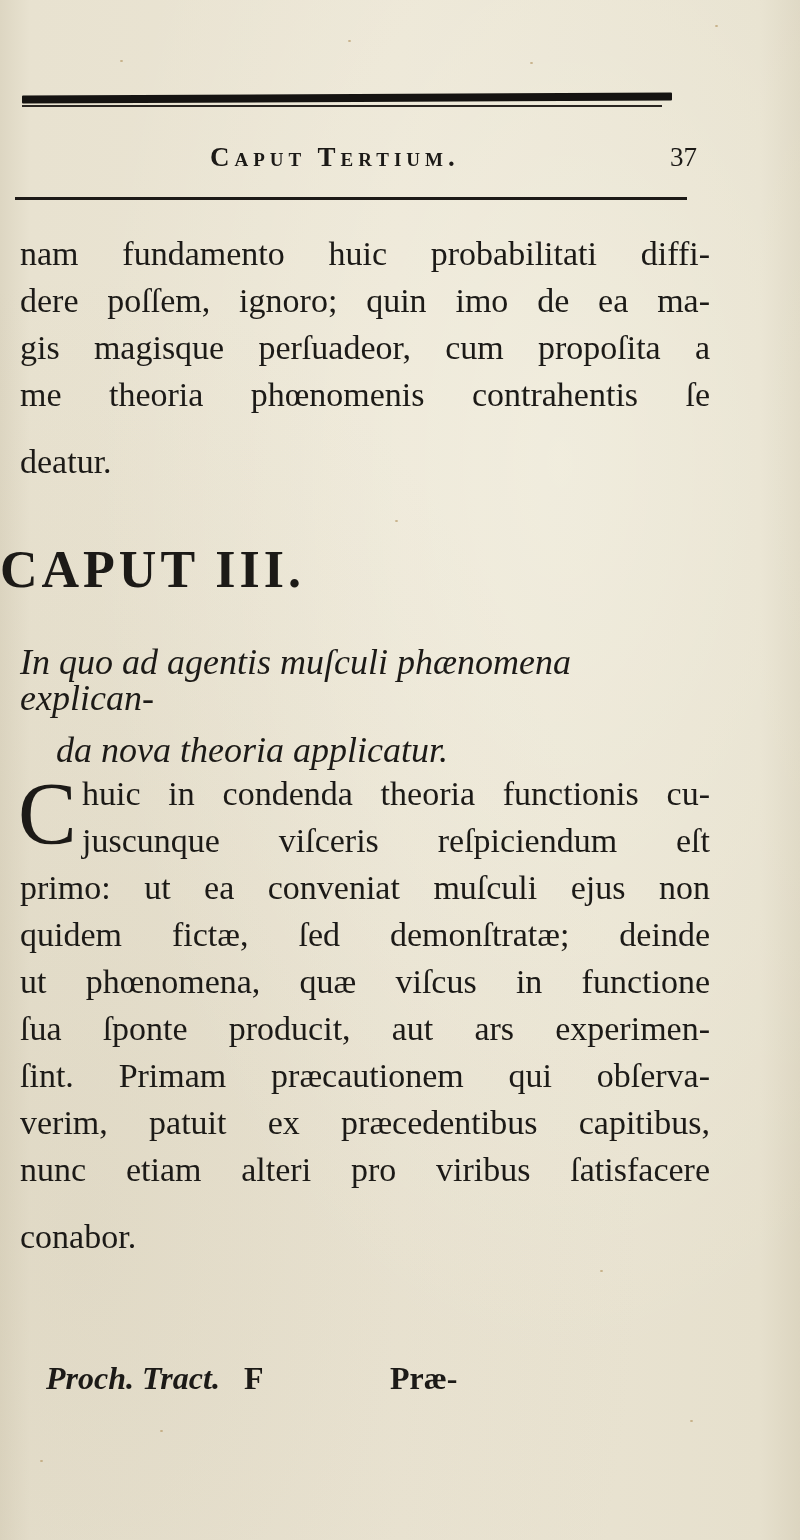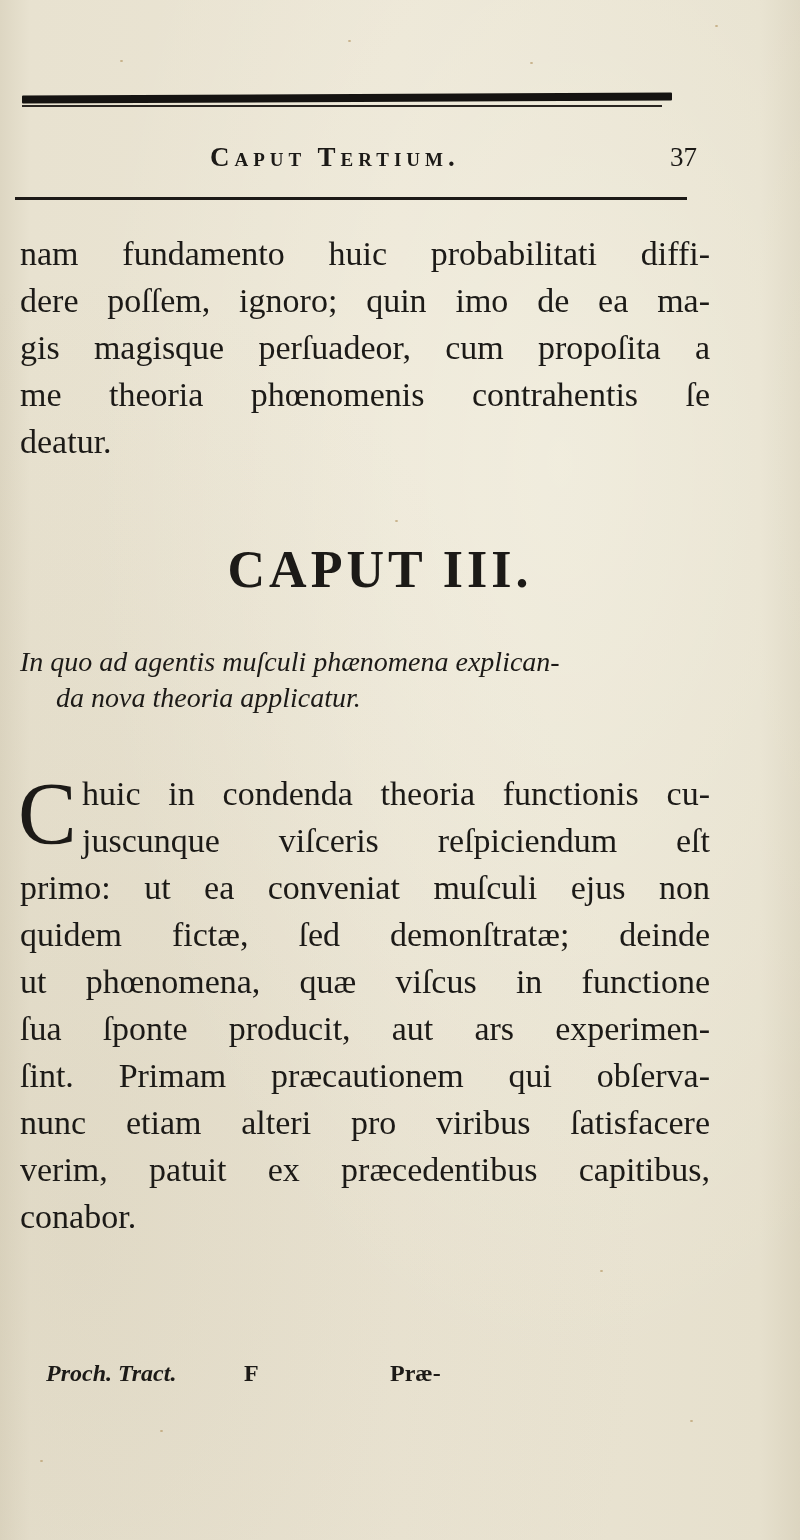--- a/index.html
+++ b/index.html
@@ -80,45 +80,47 @@
       text-align: justify;
     }
     .line {
       display: block;
       white-space: nowrap;
       text-align-last: justify;
       text-align: justify;
     }
     .line.last {
       text-align-last: left;
+      margin-top: 20px;
     }
     .top-para {
       top: 230px;
     }
     .chapter-heading {
       position: absolute;
       top: 540px;
       left: 0;
       width: 760px;
-      text-align: center;
+      text-align: left;
       font-size: 52px;
       letter-spacing: 4px;
       font-weight: bold;
     }
     .summary {
       position: absolute;
       top: 644px;
       left: 20px;
       width: 690px;
       font-style: italic;
-      font-size: 28px;
+      font-size: 36px;
       line-height: 36px;
     }
     .summary .l2 {
       padding-left: 36px;
+      margin-top: 16px;
     }
     .main-para {
       top: 770px;
     }
     .drop-cap {
       position: absolute;
       left: 18px;
       top: 770px;
       font-size: 88px;
       line-height: 88px;
@@ -127,21 +129,21 @@
     }
     .main-para .indent {
       padding-left: 62px;
     }
     .catch-line {
       position: absolute;
       top: 1360px;
       left: 0;
       width: 800px;
       height: 40px;
-      font-size: 24px;
+      font-size: 32px;
       font-weight: bold;
     }
     .catch-sig-title {
       position: absolute;
       left: 46px;
       top: 0;
       font-style: italic;
     }
     .catch-signature {
       position: absolute;
@@ -194,22 +196,22 @@
 <div class="drop-cap">C</div>
 
 <div class="text-block main-para">
   <span class="line indent">huic in condenda theoria functionis cu-</span>
   <span class="line indent">juscunque viſceris reſpiciendum eſt</span>
   <span class="line">primo: ut ea conveniat muſculi ejus non</span>
   <span class="line">quidem fictæ, ſed demonſtratæ; deinde</span>
   <span class="line">ut phœnomena, quæ viſcus in functione</span>
   <span class="line">ſua ſponte producit, aut ars experimen-</span>
   <span class="line">ſint. Primam præcautionem qui obſerva-</span>
+  <span class="line">verim, patuit ex præcedentibus capitibus,</span>
   <span class="line">nunc etiam alteri pro viribus ſatisfacere</span>
-  <span class="line">verim, patuit ex præcedentibus capitibus,</span>
   <span class="line last">conabor.</span>
 </div>
 
 <div class="catch-line">
   <span class="catch-sig-title">Proch. Tract.</span>
   <span class="catch-signature">F</span>
   <span class="catch-word">Præ-</span>
 </div>
 
 <div class="speck" style="left:120px;top:60px"></div>

